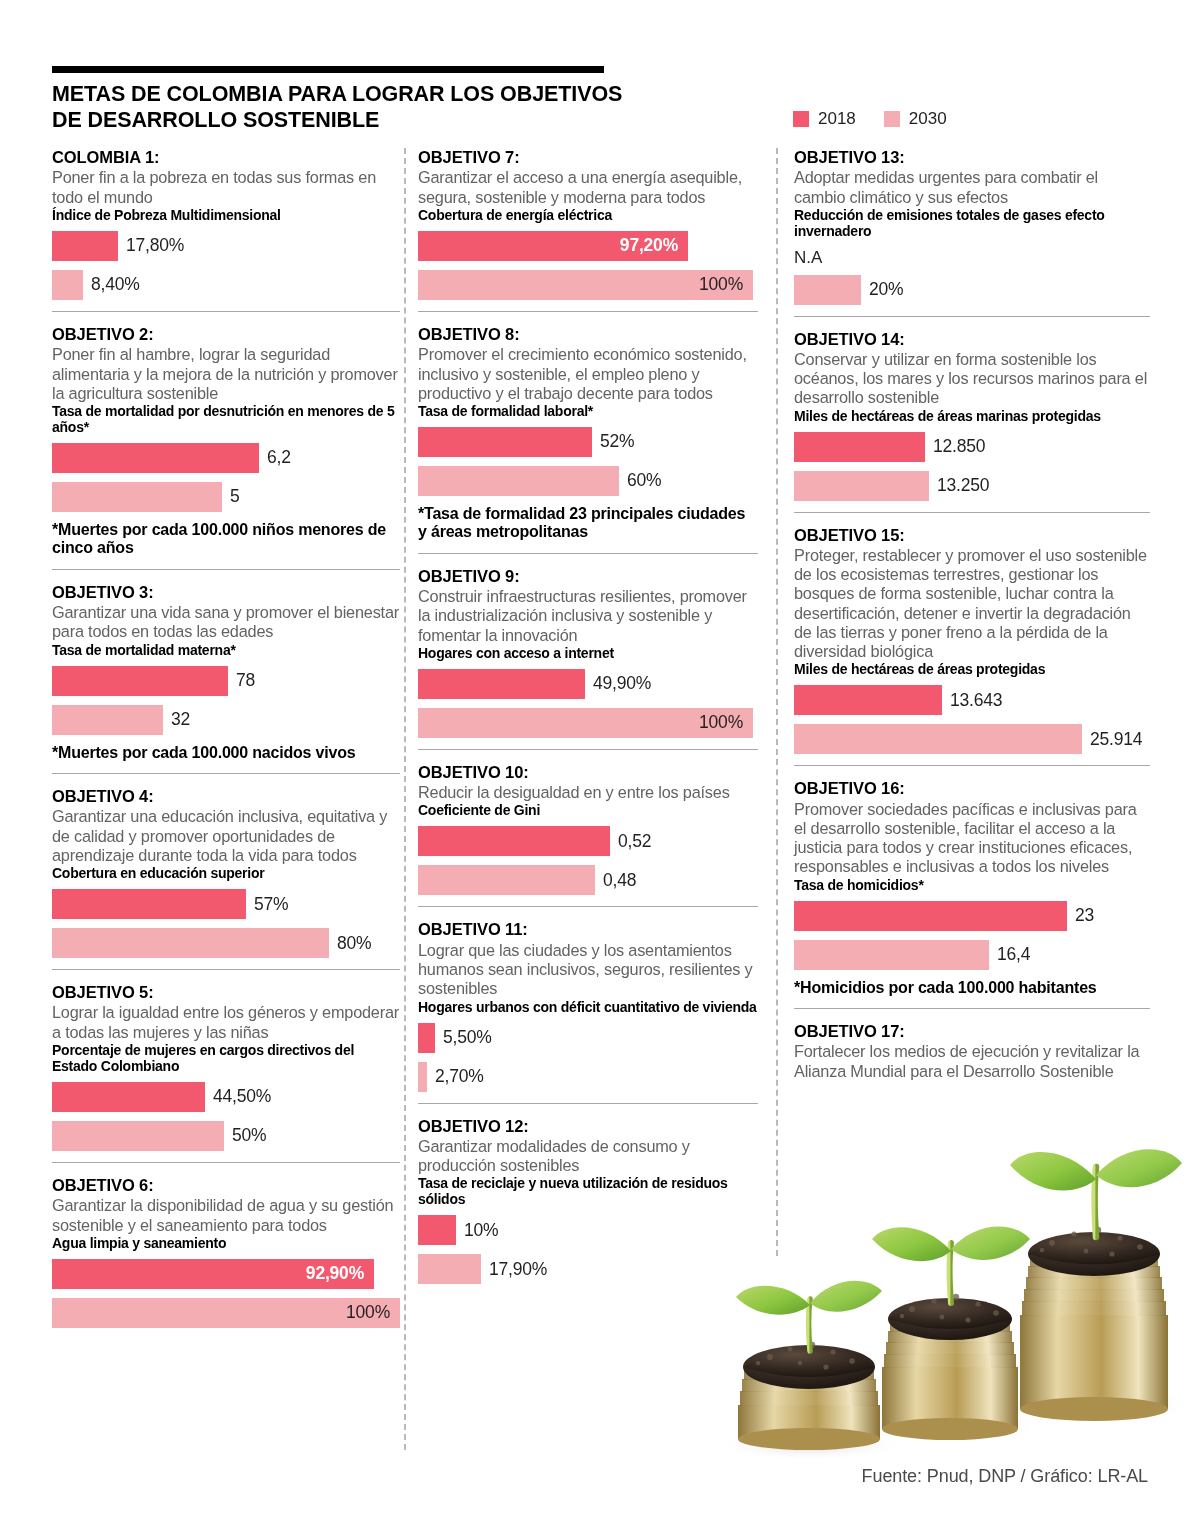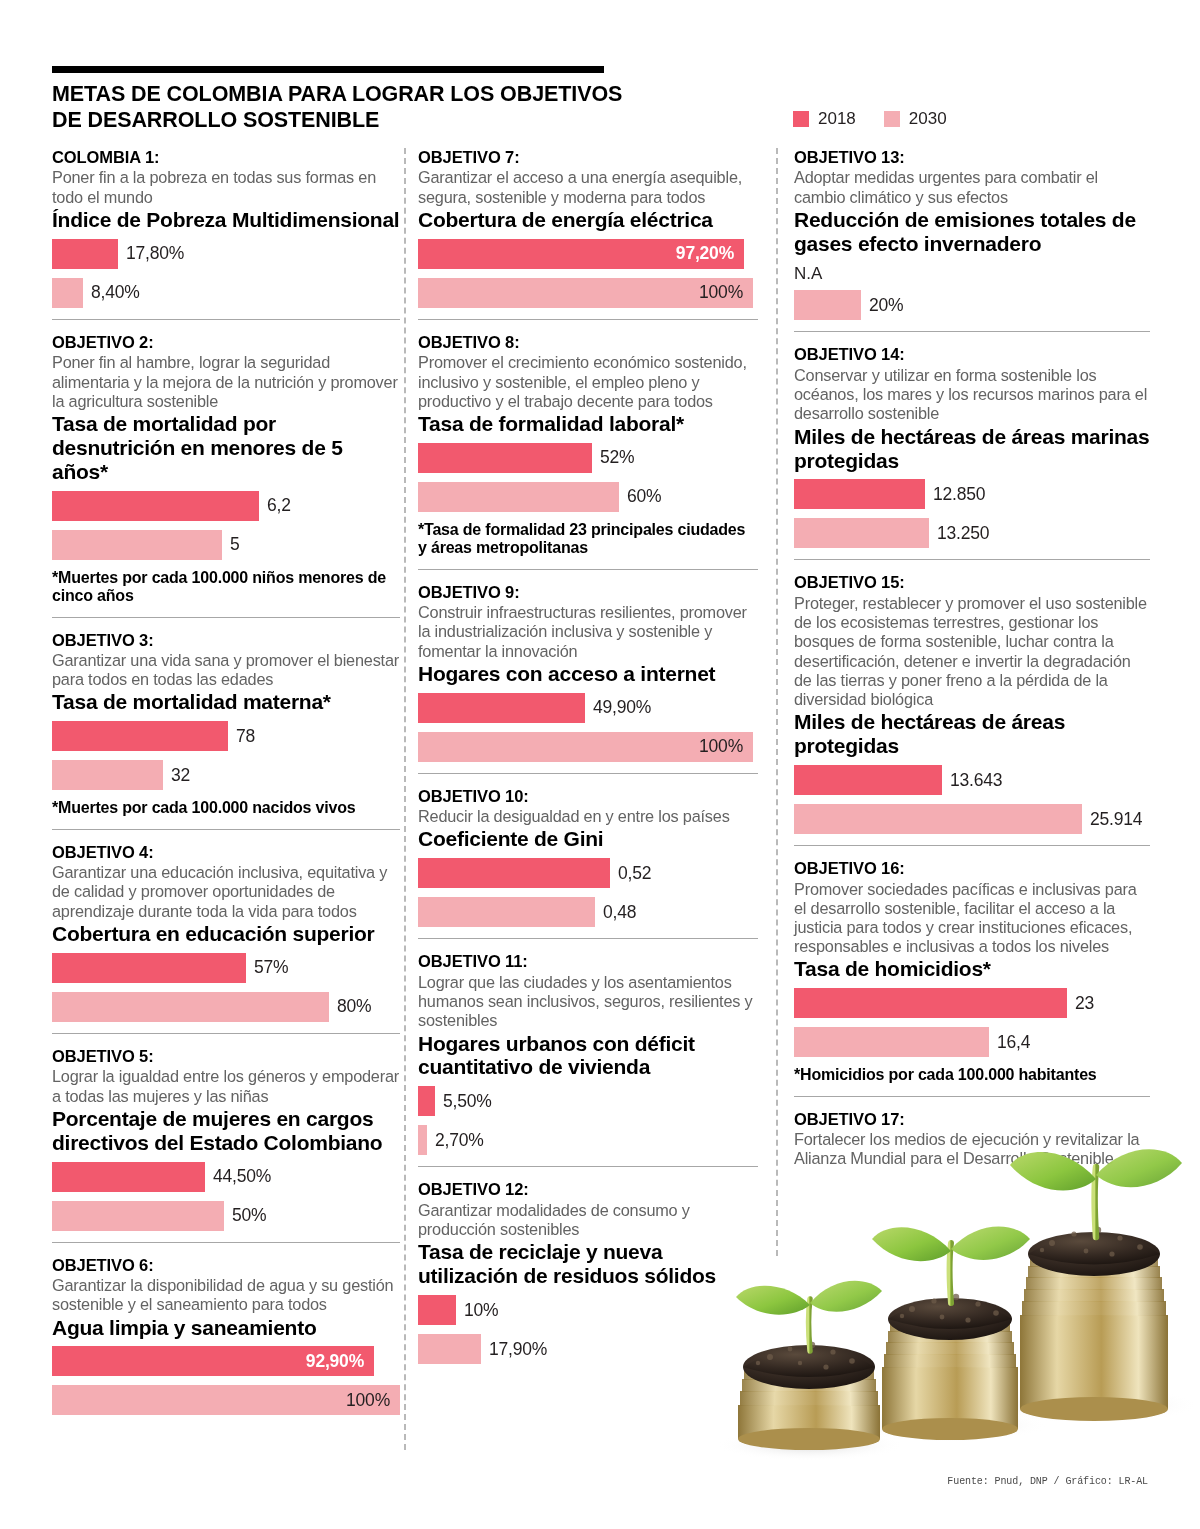--- a/index.html
+++ b/index.html
@@ -48,21 +48,21 @@
   }
   .goal-title{
     font-size:16.5px;font-weight:bold;color:#000;line-height:1.18;margin:0 0 1px 0;
     letter-spacing:-0.1px;
   }
   .goal-desc{
     font-size:16.3px;color:#636363;line-height:1.18;margin:0;
     letter-spacing:-0.2px;
   }
   .goal-metric{
-    font-size:21px;font-weight:bold;color:#000;line-height:1.14;margin:1px 0 0 0;
+    font-size:14px;font-weight:bold;color:#000;line-height:1.14;margin:1px 0 0 0;
     letter-spacing:-0.25px;
   }
   .goal-note{
     font-size:16px;font-weight:bold;color:#000;line-height:1.15;margin-top:4px;
     letter-spacing:-0.2px;
   }
   .goal-na{
     font-size:17px;color:#231f20;line-height:1.1;margin-top:9px;
   }
 
@@ -85,23 +85,22 @@
   .bar-value.inside-dark{
     color:#231f20;margin-left:0;margin-right:10px;text-align:right;
   }
 
   
   .photo{
     position:absolute;left:700px;top:1105px;width:500px;height:390px;overflow:hidden;
     pointer-events:none;
   }
   .source{
-    position:absolute;right:52px;bottom:42px;font-size:10px;color:#4a4a4a;
+    position:absolute;right:52px;bottom:42px;font-size:18px;color:#4a4a4a;
     letter-spacing:-0.1px;
-    font-family:Liberation Mono, monospace;
   }
 </style>
 </head>
 <body>
 
 <div class="page">
 
   <div class="rule-top"></div>
 
   <h1 class="title">
@@ -224,21 +223,21 @@
         </div>
       </div>
     </div>
   <div class="col col2">
       <div class="goal">
         <div class="goal-title">OBJETIVO 7:</div>
         <div class="goal-desc">Garantizar el acceso a una energía asequible, segura, sostenible y moderna para todos</div>
         <div class="goal-metric">Cobertura de energía eléctrica</div>
         <div class="bars">
           <div class="bar-row">
-            <div class="bar bar-2018" style="width: 326px; padding-left: 40px;">
+            <div class="bar bar-2018" style="width: 270px; padding-left: 40px;">
               <span class="bar-value inside">97,20%</span>
             </div>
           </div>
           <div class="bar-row">
             <div class="bar bar-2030" style="width: 335px;">
               <span class="bar-value inside-dark">100%</span>
             </div>
           </div>
         </div>
       </div>

